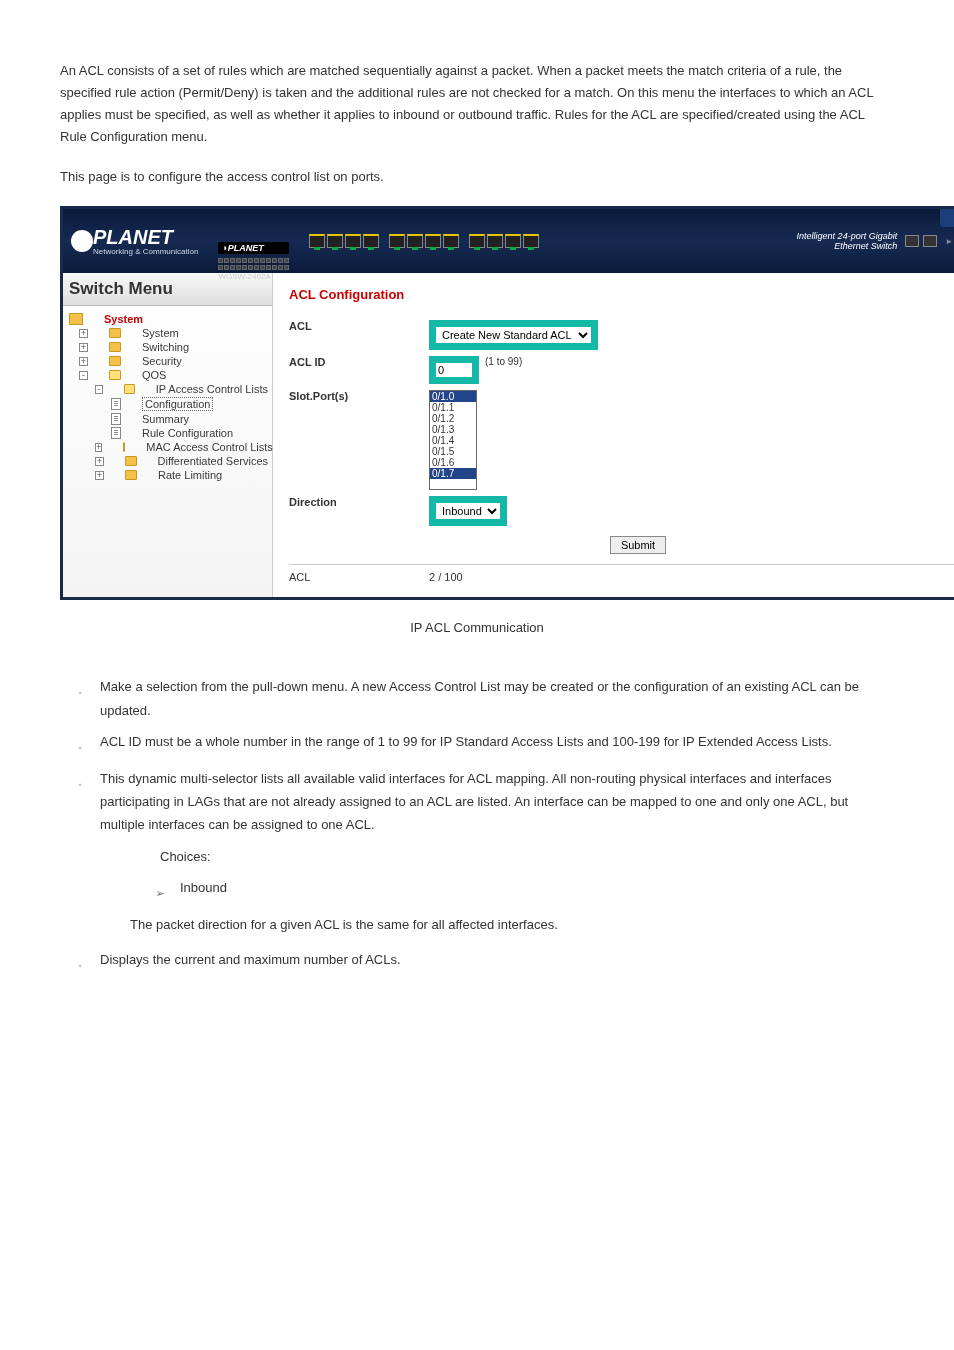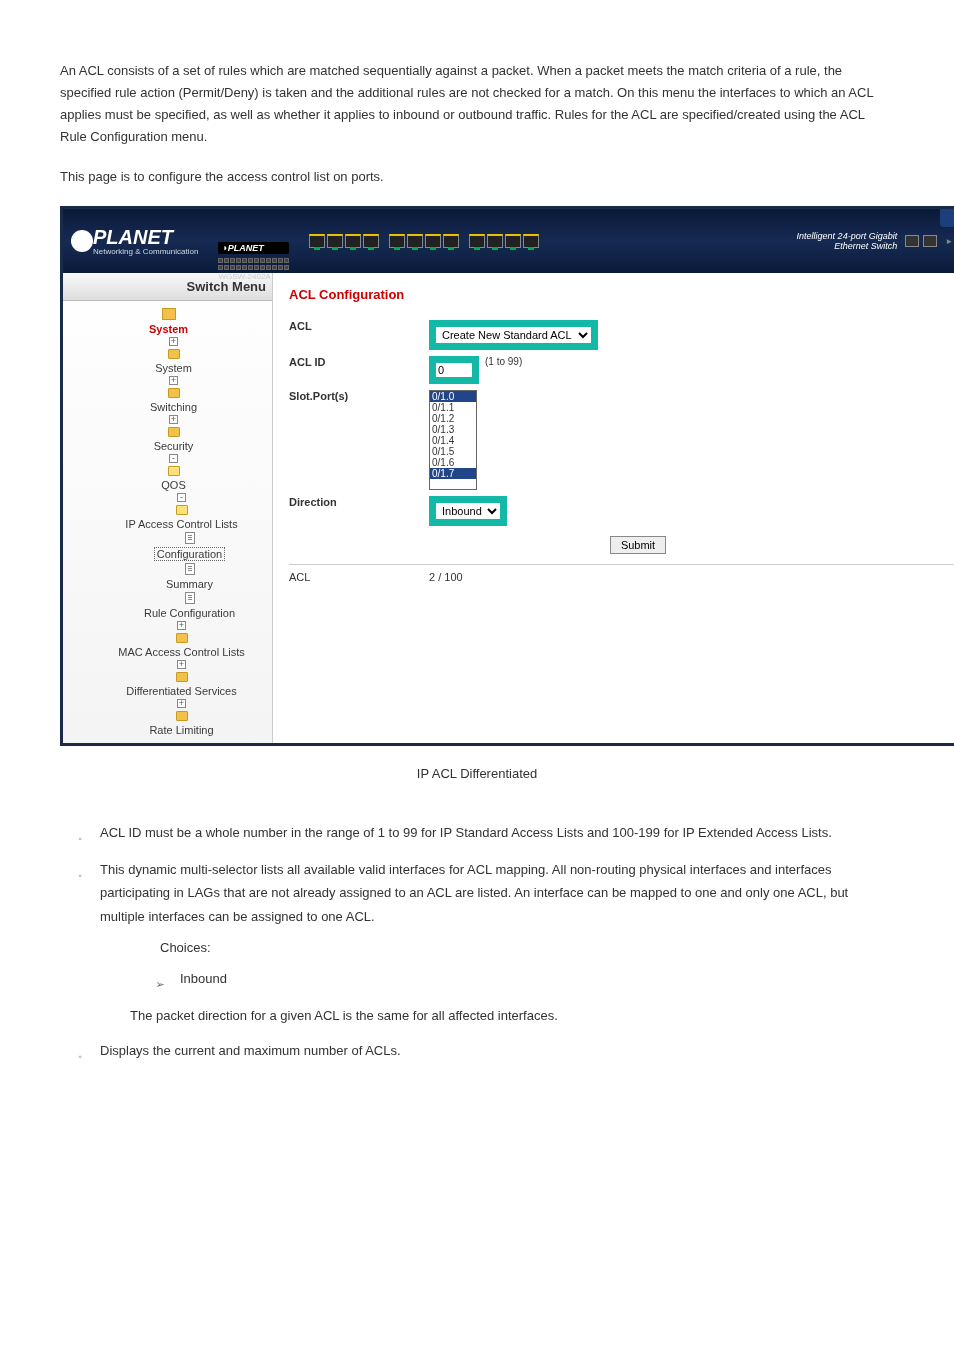--- a/index.html
+++ b/index.html
@@ -20,23 +20,23 @@
     .port-block { display:flex; gap:2px;}
     .port-big { width:16px; height:14px; background:#222; border:1px solid #888; border-top:2px solid #e6c200; position:relative;}
     .port-big::after { content:''; position:absolute; bottom:-3px; left:4px; width:6px; height:3px; background:#0a4; }
     .right-banner { margin-left:auto; text-align:right; color:#fff; font-size:9px; display:flex; align-items:center; gap:8px;}
     .help-tab { position:absolute; top:0; right:10px; background:#1c3e7a; color:#fff; padding:2px 14px; font-size:12px; border-radius:0 0 4px 4px;}
     .mini-ports { display:flex; gap:4px;}
     .mini-port { width:14px; height:12px; border:1px solid #888; background:#333;}
     .plug-icon { width:18px; height:14px; background:#1a4; border-radius:3px;}
     .screenshot-body { display:flex; min-height: 320px;}
     .sidebar { width: 210px; background: linear-gradient(#fff,#f4f4f4); border-right:1px solid #ccc;}
-    .sidebar-title { background: linear-gradient(#f8f8f8,#dedede); text-align:right; font-weight:bold; padding:6px; font-size:13px; border-bottom:1px solid #bbb;}
+    .sidebar-title { background: linear-gradient(#f8f8f8,#dedede); text-align:left; font-weight:bold; padding:6px; font-size:17px; border-bottom:1px solid #bbb;}
     .tree { padding:6px 4px 6px 6px; font-size:11px; color:#3a3a3a;}
-    .tree-item { display:flex; align-items:center; padding:1px 0 1px 0; gap:3px; white-space:nowrap;flex-direction:column;}
+    .tree-item { display:flex; align-items:center; padding:1px 0 1px 0; gap:21px; white-space:nowrap;}
     .tree-item.lvl1 { padding-left:10px;}
     .tree-item.lvl2 { padding-left:26px;}
     .tree-item.lvl3 { padding-left:42px;}
     .expander { width:9px; height:9px; border:1px solid #888; font-size:9px; line-height:7px; text-align:center; color:#555; background:#fff;}
     .folder { width:12px; height:10px; background:#f3c04a; border:1px solid #c79a20; border-radius:1px; display:inline-block;}
     .folder.open { background:#ffe07a;}
     .page-icon { width:10px; height:12px; background:#fff; border:1px solid #888; display:inline-block; position:relative;}
     .page-icon::after { content:''; position:absolute; top:2px; left:2px; right:2px; height:1px; background:#888; box-shadow:0 2px 0 #888, 0 4px 0 #888;}
     .tree-label.selected { border:1px dotted #666; padding:0 2px;}
     .folder-icon-main { width:14px; height:12px; background:#f3c04a; border:1px solid #c79a20;}
@@ -252,23 +252,27 @@
       </div>
       <div class="divider-line"></div>
       <div class="table-info">
         <div class="col1b">ACL</div>
         <div>2 / 100</div>
       </div>
     </div>
   </div>
 </div>
 
-<div class="caption">IP ACL Differentiated</div>
+<div class="caption">IP ACL Communication</div>
 
 <div class="bullet-section">
+  <div class="bullet-row">
+    <div class="bullet-dot small"></div>
+    <div class="bullet-text">Make a selection from the pull-down menu. A new Access Control List may be created or the configuration of an existing ACL can be updated.</div>
+  </div>
   <div class="bullet-row">
     <div class="bullet-dot small"></div>
     <div class="bullet-text">ACL ID must be a whole number in the range of 1 to 99 for IP Standard Access Lists and 100-199 for IP Extended Access Lists.</div>
   </div>
   <div class="bullet-row">
     <div class="bullet-dot small"></div>
     <div class="bullet-text">This dynamic multi-selector lists all available valid interfaces for ACL mapping. All non-routing physical interfaces and interfaces participating in LAGs that are not already assigned to an ACL are listed. An interface can be mapped to one and only one ACL, but multiple interfaces can be assigned to one ACL.</div>
   </div>
   <div class="bullet-indent">Choices:</div>
   <div class="bullet-row" style="padding-left:80px">

